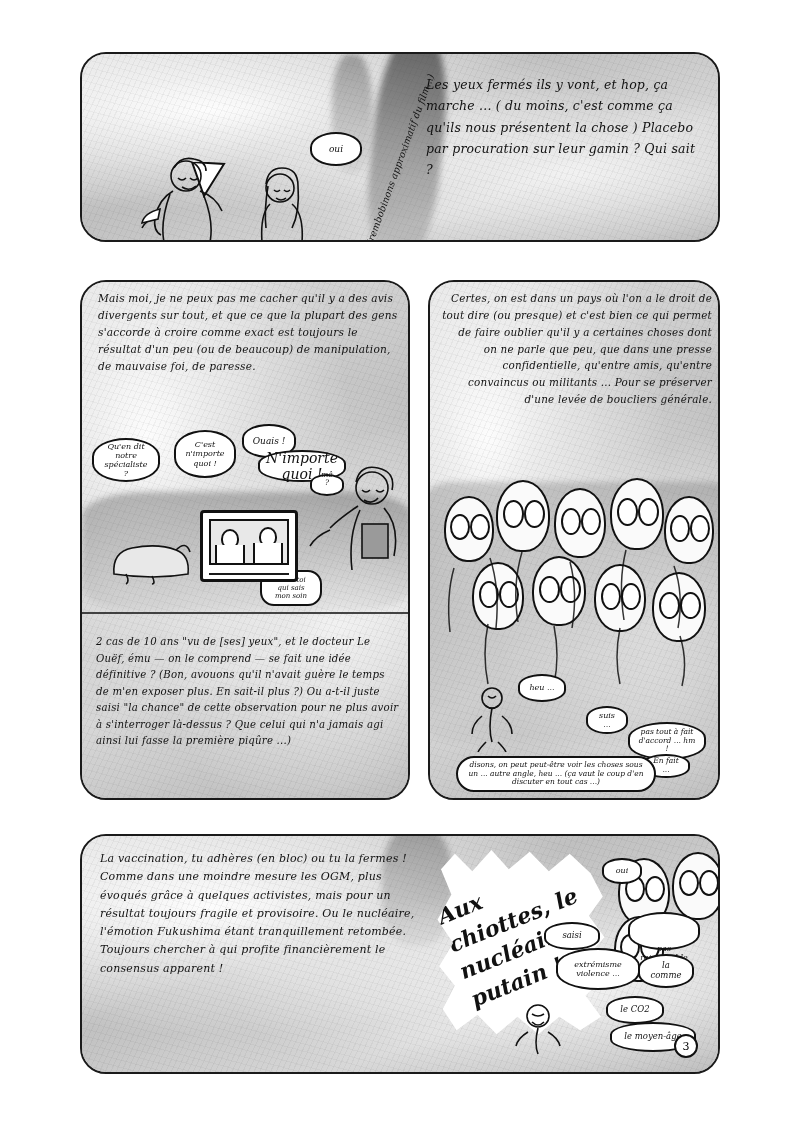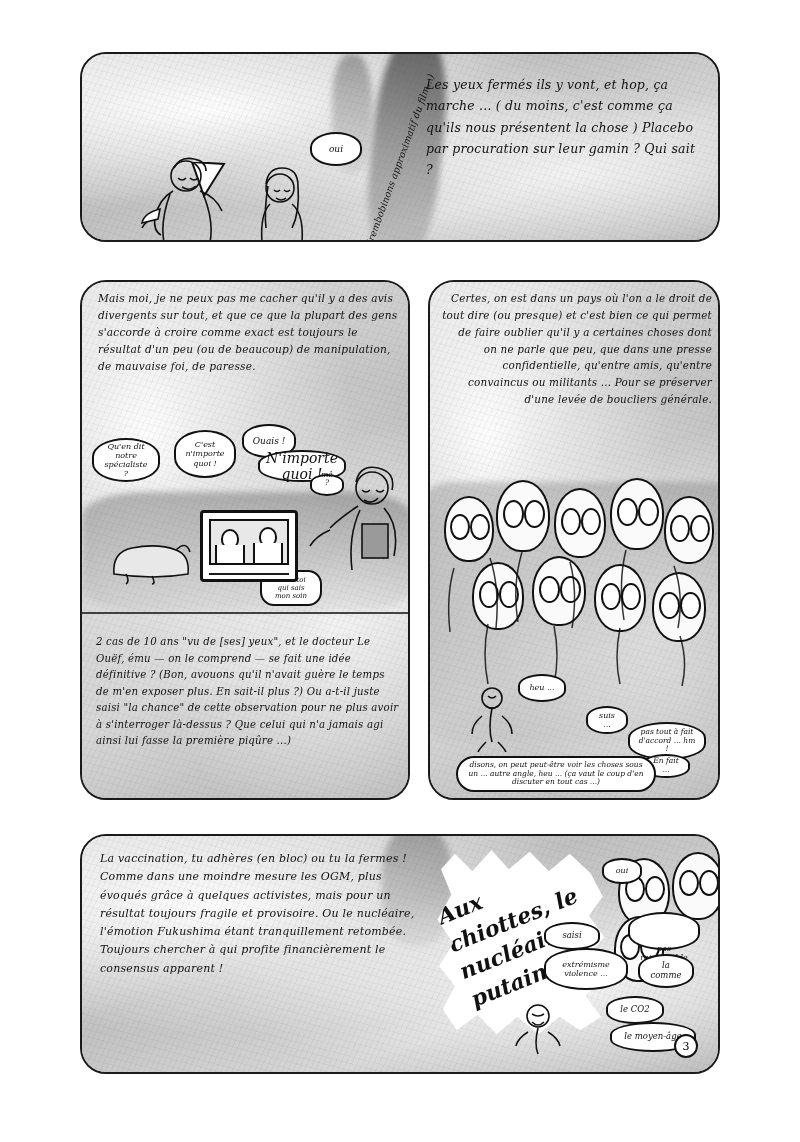--- a/index.html
+++ b/index.html
@@ -468,21 +468,21 @@
 
     <div class="bubble" style="left:520px; top:22px; width:40px; height:26px;">
       <div class="t" style="font-size:8px;">oui</div>
     </div>
     <div class="bubble" style="left:462px; top:86px; width:56px; height:28px;">
       <div class="t" style="font-size:8.5px;">saisi</div>
     </div>
     <div class="bubble" style="left:546px; top:76px; width:72px; height:38px;">
       <div class="t" style="font-size:8px;margin-top:44px;">pas raisonnable</div>
     </div>
-    <div class="bubble" style="left:462px; top:112px; width:84px; height:42px;">
+    <div class="bubble" style="left:474px; top:112px; width:84px; height:42px;">
       <div class="t" style="font-size:8px;">extrémisme violence ...</div>
     </div>
     <div class="bubble" style="left:556px; top:118px; width:56px; height:34px;">
       <div class="t" style="font-size:8.5px;">la comme</div>
     </div>
     <div class="bubble" style="left:524px; top:160px; width:58px; height:28px;justify-content:center;">
       <div class="t" style="font-size:8.5px;">le CO2</div>
     </div>
     <div class="bubble" style="left:528px; top:186px; width:86px; height:30px;">
       <div class="t" style="font-size:8.5px;">le moyen-âge</div>

